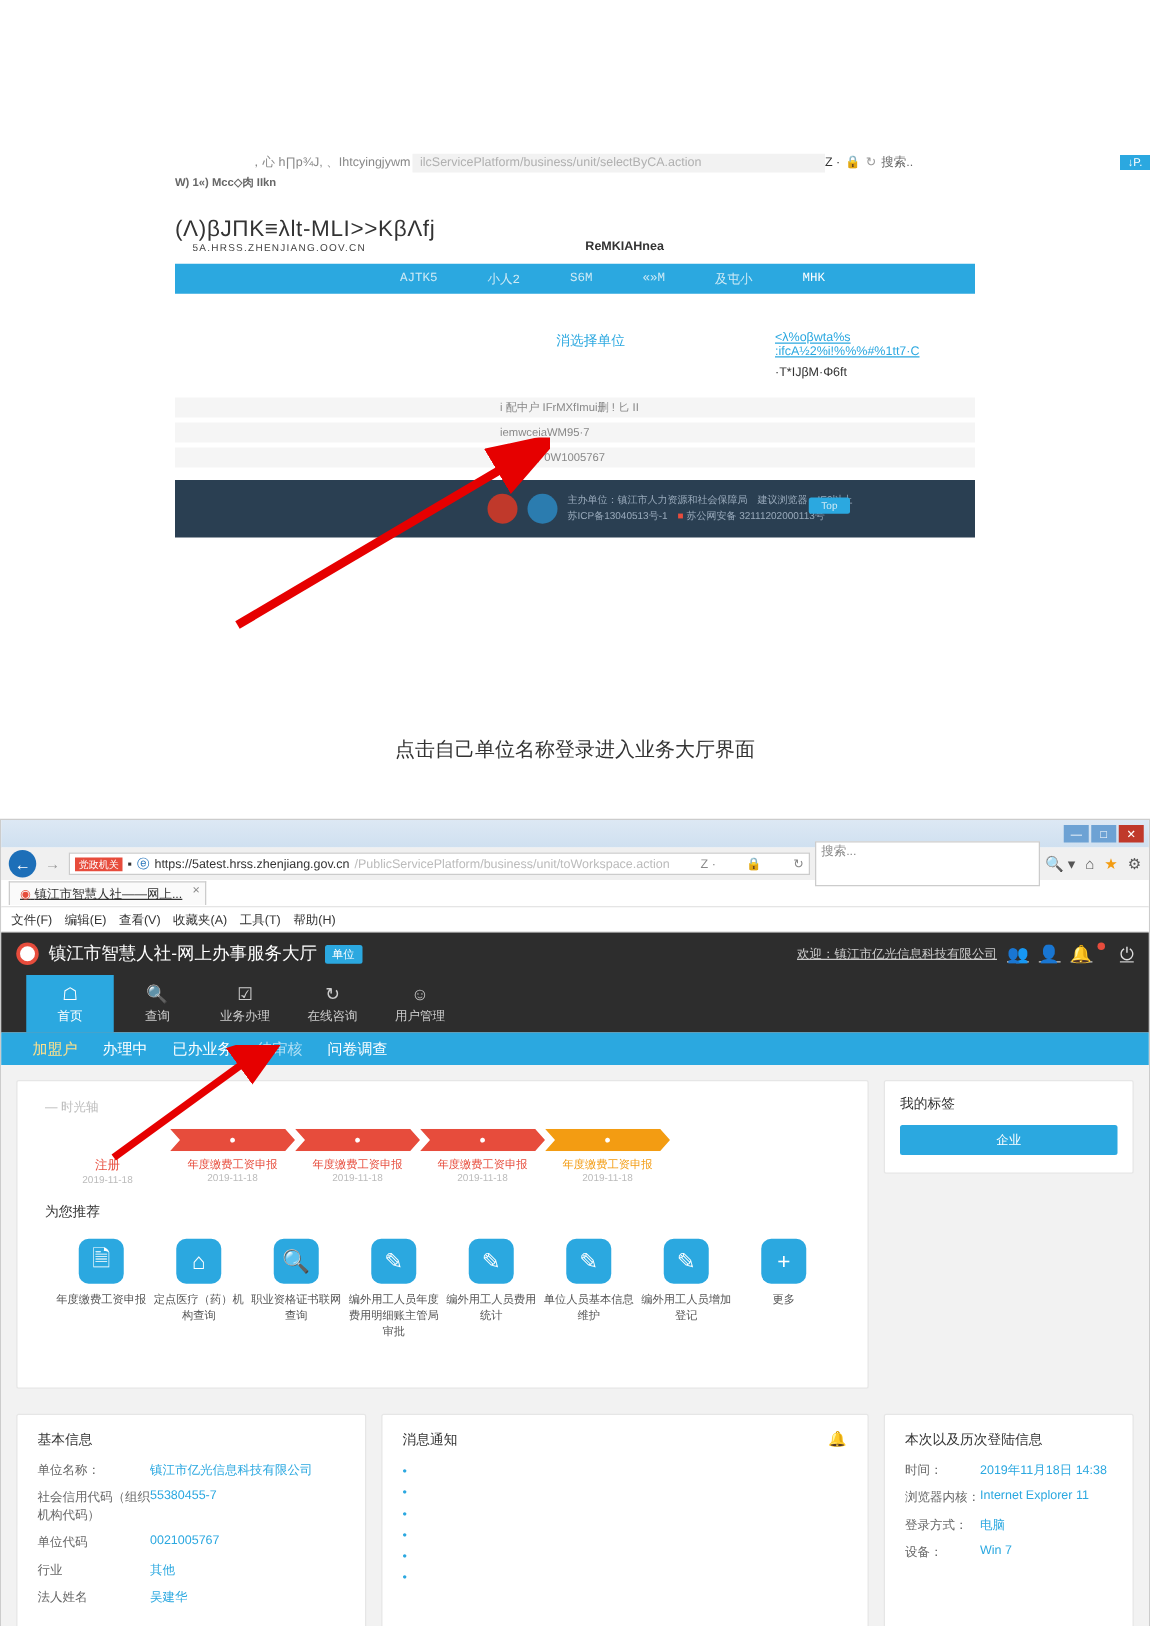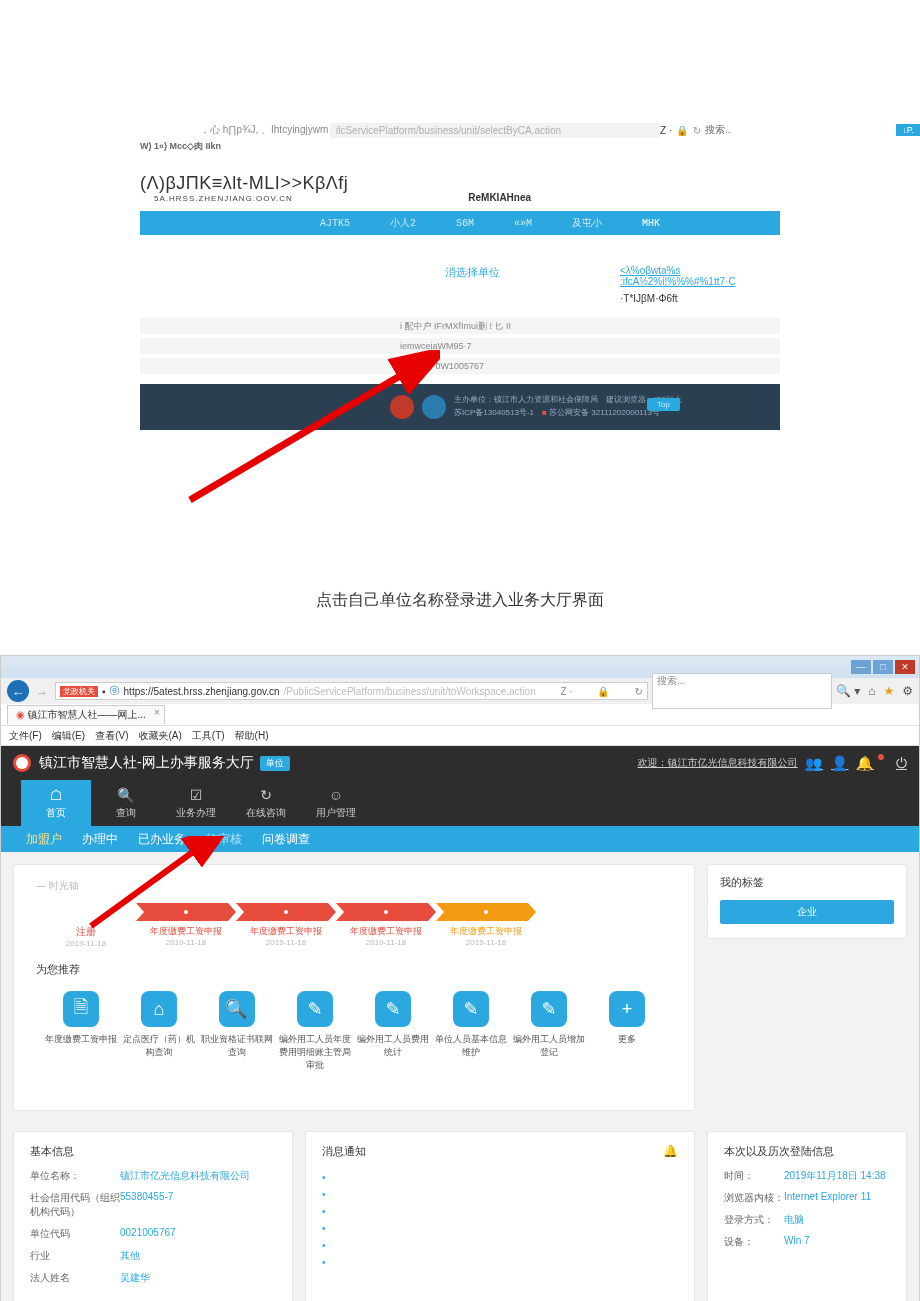--- a/index.html
+++ b/index.html
@@ -61,21 +61,21 @@
   .shot2 .bar2 .url { flex: 1; background: #fff; border: 1px solid #ccc; height: 18px; display: flex; align-items: center; font-size: 10px; padding: 0 4px; gap: 4px; }
   .shot2 .bar2 .url .gd { background: #e74c3c; color: #fff; padding: 0 3px; font-size: 8px; }
   .shot2 .bar2 .url .ie { color: #1d6fb8; font-size: 10px; }
   .shot2 .bar2 .url .fade { color: #bbb; }
   .shot2 .bar2 .url .lock { color: #888; margin-left: auto; }
   .shot2 .bar2 .sbox { width: 180px; background: #fff; border: 1px solid #ccc; height: 36px; font-size: 10px; color: #888; padding: 0 4px; }
   .shot2 .bar2 .r { display: flex; align-items: center; gap: 8px; color: #555; }
   .shot2 .bar2 .r .star { color: #f39c12; }
 
   .shot2 .tab { background: #fff; border-bottom: 1px solid #ddd; height: 22px; display: flex; align-items: center; padding-left: 6px; }
-  .shot2 .tab .t { border: 1px solid #ccc; border-bottom: none; background: #fafafa; font-size: 10px; padding: 2px 18px 2px 8px; color: #333; position: relative; }
+  .shot2 .tab .t { border: 1px solid #ccc; border-bottom: none; background: #fafafa; font-size: 10px; padding: 2px 18px 2px 8px; color: #333; position: relative; text-decoration: underline; }
   .shot2 .tab .t::after { content: "×"; position: absolute; right: 4px; top: 1px; color: #888; }
 
   .shot2 .menu { background: #fff; border-bottom: 1px solid #ddd; height: 20px; font-size: 10px; color: #333; padding-left: 8px; display: flex; gap: 10px; align-items: center; }
 
   .shot2 .hdr { background: #2d2d2d; height: 34px; display: flex; align-items: center; padding: 0 12px; color: #fff; }
   .shot2 .hdr .logo { width: 18px; height: 18px; border-radius: 50%; background: #e74c3c; margin-right: 8px; position: relative; }
   .shot2 .hdr .logo::after { content: ""; position: absolute; inset: 3px; border-radius: 50%; background: #fff; }
   .shot2 .hdr .title { font-size: 14px; font-weight: 500; }
   .shot2 .hdr .tag { background: #2ba8e0; color: #fff; font-size: 9px; padding: 1px 6px; border-radius: 2px; margin-left: 6px; }
   .shot2 .hdr .rtxt { margin-left: auto; font-size: 10px; color: #ccc; display: flex; align-items: center; gap: 8px; text-decoration: underline; }

